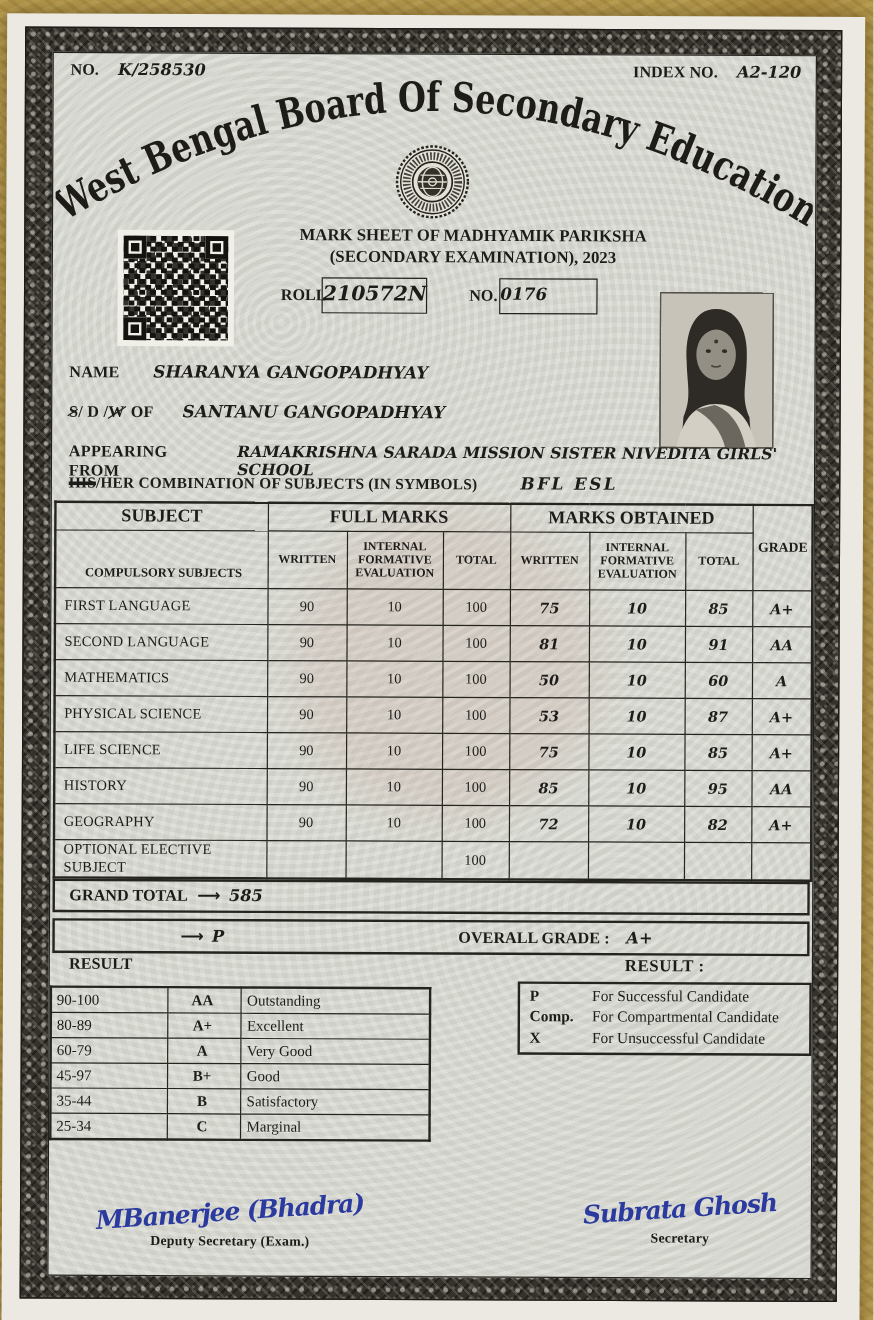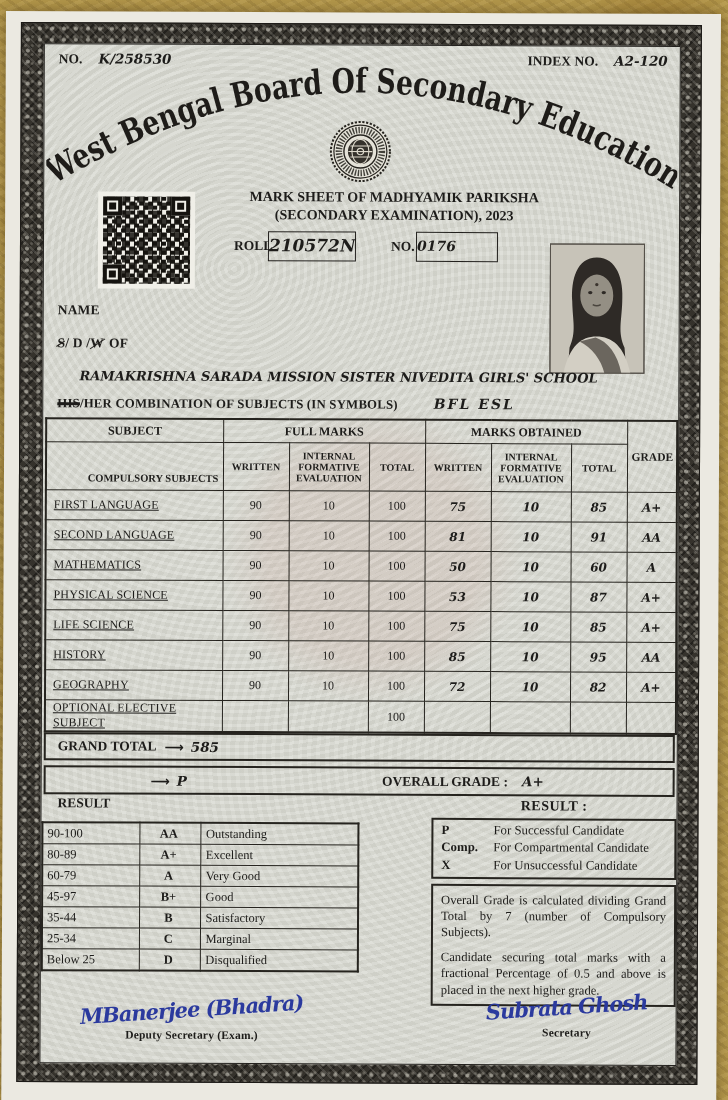--- a/index.html
+++ b/index.html
@@ -61,24 +61,24 @@
   .cand .lbl{letter-spacing:.2px;}
   .cand .hv{font-size:14px;}
   .xed{position:relative;display:inline-block;}
   .xed::after{content:"";position:absolute;left:-2px;top:48%;width:130%;border-top:1.6px solid #23211e;transform:rotate(-34deg);}
   .scr{text-decoration:line-through;text-decoration-thickness:2.5px;}
   
   table.grid{border-collapse:collapse;table-layout:fixed;background:transparent;}
   table.grid td{border:1px solid #26241f;padding:0 4px;overflow:hidden;}
   .marks{left:2px;top:373px;width:631px;font-size:11.5px;}
   .marks td{text-align:center;}
-  .marks .subj{text-align:left;padding-left:7px;font-size:11px;letter-spacing:.2px;text-decoration:underline;}
-  .marks .h1 td{font-weight:700;font-size:12px;height:22px;}
+  .marks .subj{text-align:left;padding-left:7px;font-size:11px;letter-spacing:.2px;}
+  .marks .h1 td{font-weight:700;font-size:15px;height:22px;}
   .marks .h2 td{font-weight:700;font-size:10px;height:42px;line-height:1.12;}
-  .marks .h2 .comp{font-size:10.5px;text-align:right;padding-left:7px;vertical-align:bottom;padding-bottom:5px;}
+  .marks .h2 .comp{font-size:10.5px;text-align:center;padding-left:7px;vertical-align:bottom;padding-bottom:5px;}
   .marks tr.d td{height:29px;font-size:12px;}
   .marks .ob{font-style:italic;font-weight:700;font-family:"DejaVu Serif",serif;font-size:12.5px;}
   .marks .grd{font-style:italic;font-weight:700;font-family:"DejaVu Serif",serif;font-size:12.5px;}
   .outer2{border:2px solid #26241f !important;}
   
   .gt-box{left:2px;top:688px;width:631px;height:28px;border:2px solid #26241f;box-sizing:border-box;display:flex;align-items:center;font-size:13.5px;}
   .gt-box .lbl{margin-left:12px;}
   .arrow{font-family:"DejaVu Sans",sans-serif;font-weight:700;margin:0 8px;letter-spacing:-1px;}
   .res-box{left:2px;top:721px;width:631px;height:29px;border:2px solid #26241f;box-sizing:border-box;display:flex;align-items:center;font-size:13.5px;}
   .res-box .right{margin-left:195px;display:flex;align-items:baseline;}
@@ -167,28 +167,31 @@
           <ellipse cx="54" cy="49" rx="2.2" ry="1.6" fill="#2e2a26"></ellipse>
           <circle cx="47" cy="41" r="1.7" fill="#3a342e"></circle>
           <path d="M43 61 Q47 63.5 51 61" fill="none" stroke="#4a453e" stroke-width="1.4"></path>
           <path d="M14 130 C20 102 32 93 47 93 C62 93 75 102 81 130 Z" fill="#d3cfc4"></path>
           <path d="M30 98 C42 104 52 116 55 130 L72 130 C68 110 58 98 46 94 Z" fill="#6b665e"></path>
           <rect x="0" y="0" width="95" height="130" fill="none" stroke="#55514a" stroke-width="2"></rect>
         </svg>
 
         <div class="abs cand" style="top:258px;">
           <span class="lbl">NAME</span>
+          <span class="hv" style="margin-left:28px;">SHARANYA GANGOPADHYAY</span>
         </div>
         <div class="abs cand" style="top:291px;">
           <span class="lbl xed">S</span>
           <span class="lbl">/ D /</span>
           <span class="lbl xed">W</span>
           <span class="lbl" style="margin-left:5px;">OF</span>
+          <span class="hv" style="margin-left:24px;">SANTANU GANGOPADHYAY</span>
         </div>
         <div class="abs cand" style="top:324px;">
+          <span class="lbl">APPEARING FROM</span>
           <span class="hv" style="margin-left:22px;font-size:13px;">RAMAKRISHNA SARADA MISSION SISTER NIVEDITA GIRLS' SCHOOL</span>
         </div>
         <div class="abs cand" style="top:350px;font-size:12.8px;">
           <span class="lbl scr">HIS</span>
           <span class="lbl">/HER COMBINATION OF SUBJECTS (IN SYMBOLS)</span>
           <span class="hv" style="margin-left:36px;letter-spacing:2px;">BFL  ESL</span>
         </div>
 
         <table class="abs grid marks outer2">
           <colgroup>
@@ -346,48 +349,39 @@
           <tr>
                 <td>35-44</td>
                 <td class="c2">B</td>
                 <td>Satisfactory</td>
               </tr>
           <tr>
                 <td>25-34</td>
                 <td class="c2">C</td>
                 <td>Marginal</td>
               </tr>
-          <tr>
-                <td>Below 25</td>
-                <td class="c2">D</td>
-                <td>Disqualified</td>
-              </tr>
           </tbody>
         </table>
 
         <div class="abs leg-title">RESULT :</div>
         <div class="abs leg-box">
           <div class="leg-row">
             <span class="code">P</span>
             <span>For Successful Candidate</span>
           </div>
           <div class="leg-row">
             <span class="code">Comp.</span>
             <span>For Compartmental Candidate</span>
           </div>
           <div class="leg-row">
             <span class="code">X</span>
             <span>For Unsuccessful Candidate</span>
           </div>
         </div>
 
-        <div class="abs notes-box">
-          <p>Overall Grade is calculated dividing Grand Total by 7 (number of Compulsory Subjects).</p>
-          <p>Candidate securing total marks with a fractional Percentage of 0.5 and above is placed in the next higher grade.</p>
-        </div>
 
         <div class="abs sig sig-left">
           <span class="script">MBanerjee (Bhadra)</span>
           <div class="sig-label">Deputy Secretary (Exam.)</div>
         </div>
         <div class="abs sig sig-right">
           <span class="script">Subrata Ghosh</span>
           <div class="sig-label">Secretary</div>
         </div>
 

